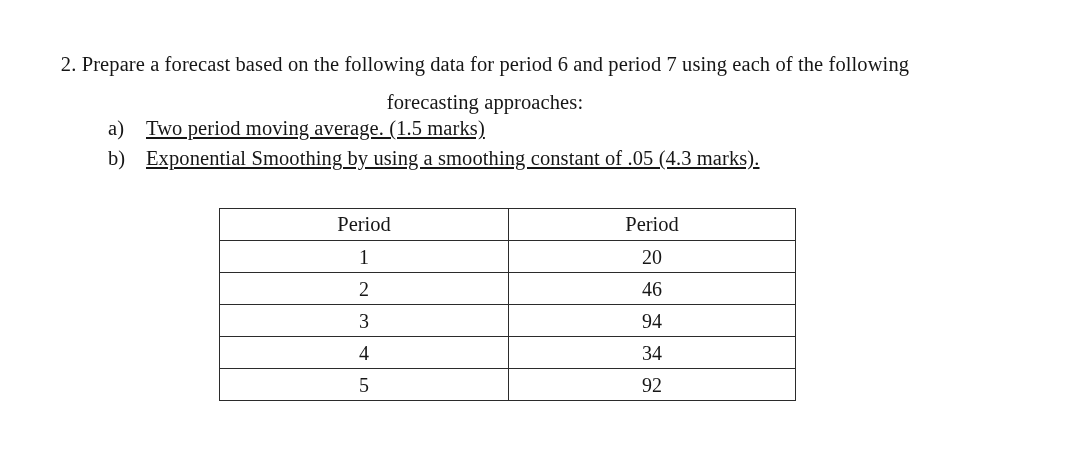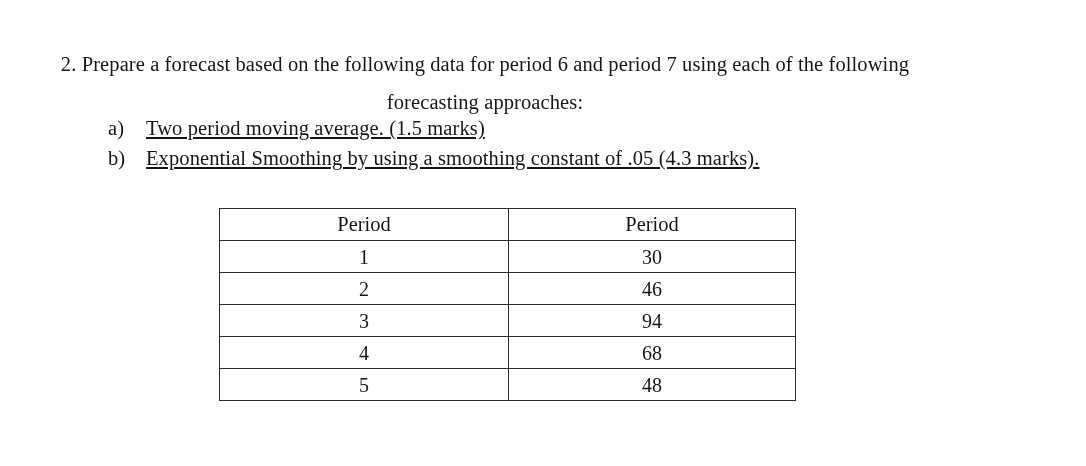--- a/index.html
+++ b/index.html
@@ -114,35 +114,35 @@
       </colgroup>
       <thead>
         <tr>
           <th>Period</th>
           <th>Period</th>
         </tr>
       </thead>
       <tbody>
         <tr>
           <td>1</td>
-          <td>30</td>
+          <td>20</td>
         </tr>
         <tr>
           <td>2</td>
           <td>46</td>
         </tr>
         <tr>
           <td>3</td>
           <td>94</td>
         </tr>
         <tr>
           <td>4</td>
-          <td>68</td>
+          <td>34</td>
         </tr>
         <tr>
           <td>5</td>
-          <td>48</td>
+          <td>92</td>
         </tr>
       </tbody>
     </table>
   </div>
 
 </div>
 
 </body></html>

